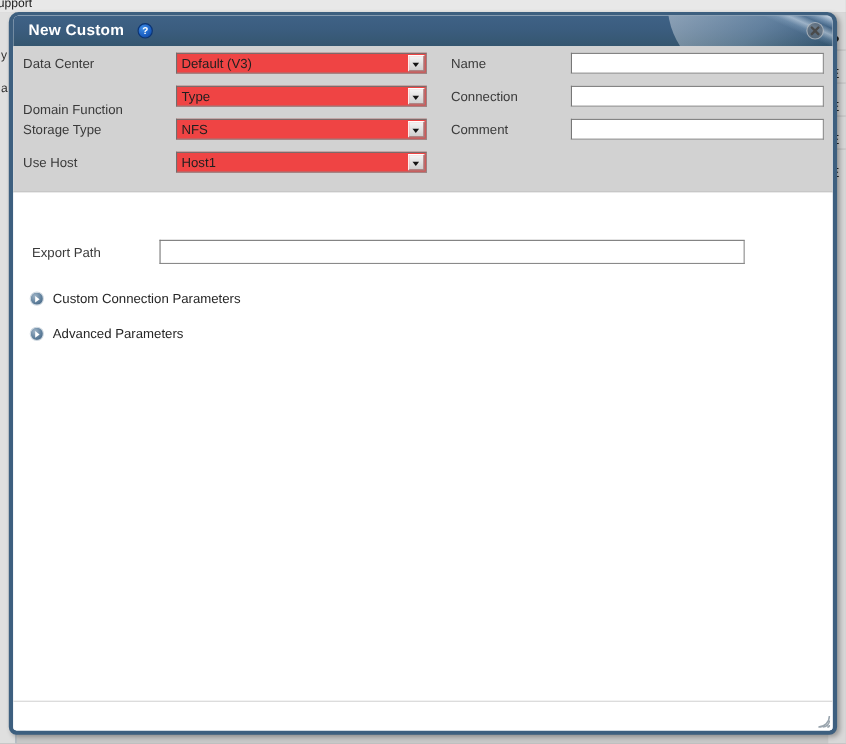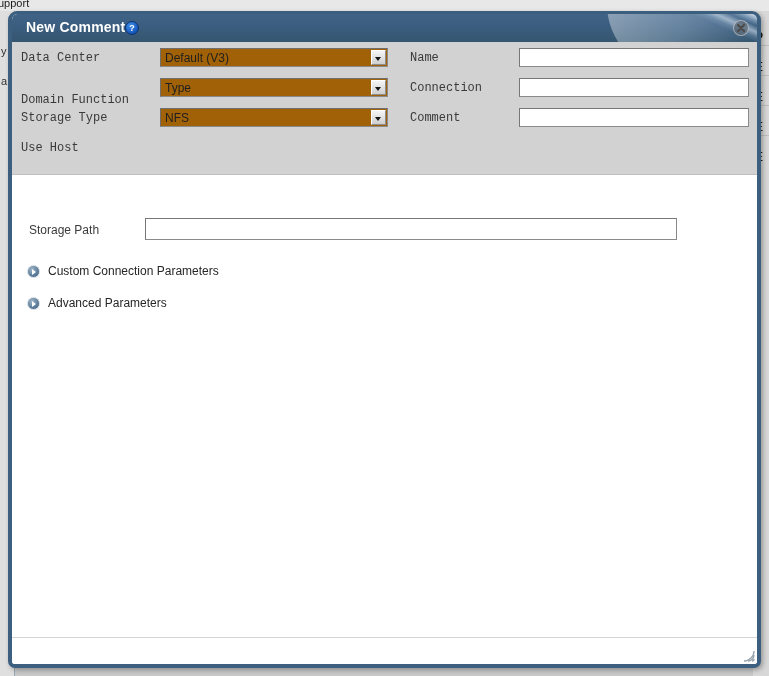--- a/index.html
+++ b/index.html
@@ -177,28 +177,27 @@
     position: relative;
     height: 132px;
     background: #d2d2d2;
     border-bottom: 1px solid #c0c0c0;
   }
   .fld-label {
     position: absolute;
     font-size: 12px;
     color: #3a3a3a;
     white-space: nowrap;
-    font-family: Liberation Mono, monospace;
   }
   
   .combo {
     position: absolute;
     box-sizing: border-box;
     height: 19px;
-    background: #a16207;
+    background: #ef4444;
     border: 1px solid #8a8a8a;
     border-top-color: #6f6f6f;
     border-left-color: #6f6f6f;
   }
   .combo .cval {
     position: absolute;
     left: 4px; top: 2px;
     font-size: 12px;
     color: #1f1f1f;
     white-space: nowrap;
@@ -368,21 +367,21 @@
   <div class="bg-rowline" style="top:75px"></div>
   <div class="bg-rowline" style="top:105px"></div>
   <div class="bg-rowline" style="top:135px"></div>
 </div>
 
 <div id="dialog">
 
   <div id="titlebar">
     <div class="swoosh"></div>
     <div class="swoosh2"></div>
-    <div id="title-text">New Comment</div>
+    <div id="title-text">New Custom</div>
     <div id="help-icon">?</div>
     <div id="close-button">
       <svg width="10" height="10" viewBox="0 0 10 10" aria-hidden="true">
         <path d="M2 2 L8 8 M8 2 L2 8" stroke="#4a4a4a" stroke-width="2.2" stroke-linecap="round" fill="none"></path>
       </svg>
     </div>
   </div>
 
   <div id="form-panel">
 
@@ -404,40 +403,46 @@
 
     <div class="fld-label" style="left:9px;  top:69px">Storage Type</div>
     <div class="combo" style="left:148px; top:66px; width:228px">
       <div class="cval">NFS</div>
       <div class="cbtn">
           <i></i>
         </div>
     </div>
 
     <div class="fld-label" style="left:9px;  top:99px">Use Host</div>
+    <div class="combo" style="left:148px; top:96px; width:228px">
+      <div class="cval">Host1</div>
+      <div class="cbtn">
+          <i></i>
+        </div>
+    </div>
 
     <div class="fld-label" style="left:398px; top:9px">Name</div>
     <div class="tinput" style="left:507px; top:6px;  width:230px">
       <input type="text" placeholder="" style="">
     </div>
 
     <div class="fld-label" style="left:398px; top:39px">Connection</div>
     <div class="tinput" style="left:507px; top:36px; width:230px">
       <input type="text" placeholder="" style="">
     </div>
 
     <div class="fld-label" style="left:398px; top:69px">Comment</div>
     <div class="tinput" style="left:507px; top:66px; width:230px">
       <input type="text" placeholder="" style="">
     </div>
   </div>
 
   <div id="body-area">
 
-    <div id="export-label">Storage Path</div>
+    <div id="export-label">Export Path</div>
     <div id="export-input" class="tinput">
       <input type="text" placeholder="" style="">
     </div>
 
     <div class="expander" style="top:88px">
       <span class="arrow-icon"></span>
       <span class="exp-label">Custom Connection Parameters</span>
     </div>
 
     <div class="expander" style="top:120px">

